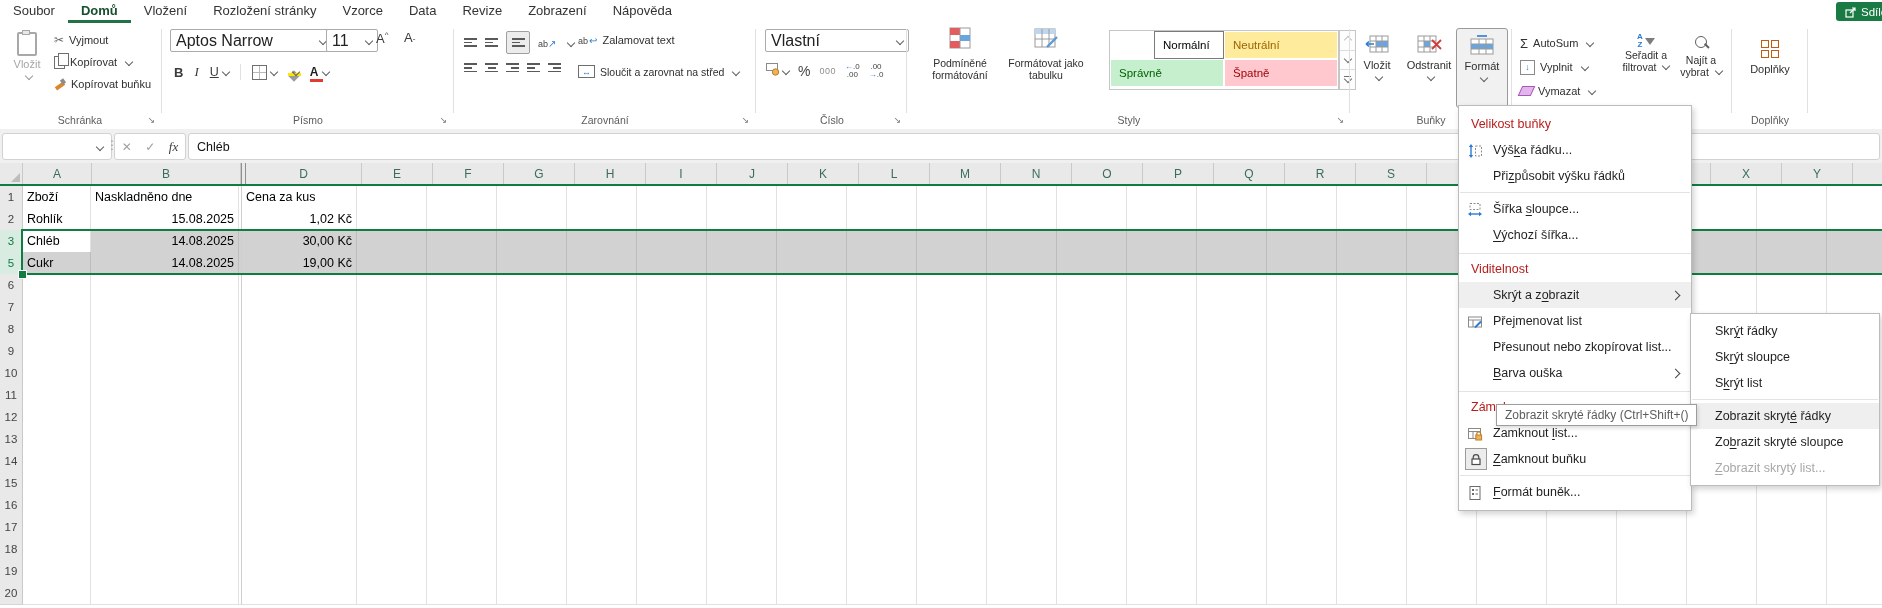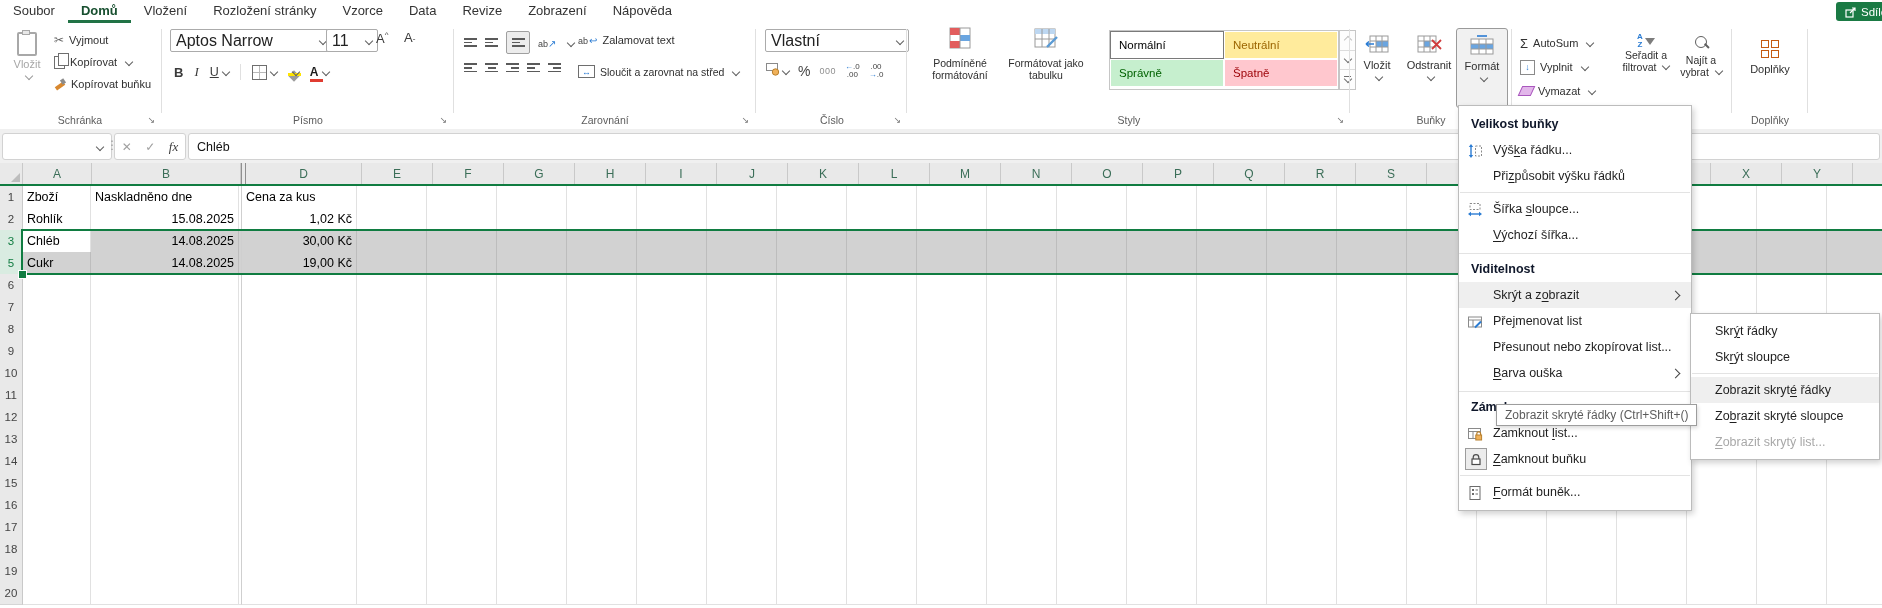--- a/index.html
+++ b/index.html
@@ -66,21 +66,21 @@
   .pct::before{content:"%";font-size:14px;color:#444;}
   .thou{font-size:9px;color:#8f8f8f;letter-spacing:.5px;}
   .decbtn{font-size:8px;color:#444;line-height:8px;text-align:center;}
   .decbtn b{color:#2b7cd3;font-weight:400;}
   
   .bigbtn{position:absolute;top:4px;width:82px;text-align:center;}
   .bigbtn .cap{font-size:10.5px;color:#2f2f2f;line-height:12px;margin-top:3px;}
   #style-gallery{position:absolute;left:200px;top:7px;width:228px;height:58px;border:1px solid #c6c6c6;display:grid;
                  grid-template-columns:1fr 1fr;grid-auto-rows:28px;background:#fff;}
   .gcell{display:flex;align-items:center;padding-left:8px;font-size:11.5px;border:1px solid #fff;}
-  .gcell.selected{border:1.5px solid #7a7a7a;}
+  .gcell.selected{border:1.5px solid #7a7a7a;margin-left:44px;}
   #gallery-scroll{position:absolute;left:430px;top:7px;width:15px;height:58px;border:1px solid #c6c6c6;background:#fdfdfd;
                   display:flex;flex-direction:column;}
   #gallery-scroll div{flex:1;display:flex;align-items:center;justify-content:center;border-bottom:1px solid #dcdcdc;}
   .sc{width:5px;height:5px;border-right:1.3px solid #6f6f6f;border-bottom:1.3px solid #6f6f6f;}
   .sc.up{transform:rotate(-135deg);border-color:#c2c2c2;}
   .sc.dn{transform:rotate(45deg);margin-top:-2px;}
   .morebar{position:absolute;width:7px;height:1.3px;background:#6f6f6f;margin-bottom:7px;}
   
   .cellbtn{position:absolute;top:5px;width:50px;height:78px;text-align:center;border-radius:3px;}
   .cellbtn .cap{font-size:11px;color:#2f2f2f;margin-top:2px;}
@@ -132,21 +132,21 @@
   .cell.hid{padding:0;border-right:1px solid #cfcfcf;}
   
   .sel-line{position:absolute;background:#107c41;z-index:5;}
   #sel-top{left:21px;top:43px;width:1861px;height:2px;}
   #sel-bottom{left:21px;top:87px;width:1861px;height:2px;}
   #sel-left{left:21px;top:43px;width:2px;height:46px;}
   #sel-handle{position:absolute;left:18px;top:84px;width:7px;height:7px;background:#107c41;border:1.5px solid #fff;z-index:6;}
   
   #format-menu{position:absolute;left:1458px;top:105px;width:232px;background:#fff;border:1px solid #bcbcbc;
                box-shadow:2px 3px 6px rgba(0,0,0,.18);z-index:50;padding:5px 0;}
-  .fm-header{height:26px;line-height:26px;padding-left:12px;font-weight:700;font-size:12.5px;color:#0f172a;}
+  .fm-header{height:26px;line-height:26px;padding-left:12px;font-weight:400;font-size:12.5px;color:#b91c1c;}
   .fm-header.bordered{border-top:1px solid #e3e3e3;margin-top:5px;padding-top:2px;height:26px;}
   .fm-item{position:relative;height:26px;line-height:26px;padding-left:34px;font-size:12.5px;color:#1f1f1f;white-space:nowrap;}
   .fm-item.hover{background:#efefef;}
   .fm-sep{height:1px;background:#e3e3e3;margin:3px 1px;}
   .fm-icon{position:absolute;left:8px;top:5px;width:16px;height:16px;}
   .fm-icon.boxed{left:6px;top:2px;width:20px;height:20px;border:1px solid #9c9c9c;background:#ececec;display:flex;align-items:center;justify-content:center;}
   .fm-arrow{position:absolute;right:12px;top:10px;}
   
   #format-submenu{position:absolute;left:1690px;top:313px;width:188px;background:#fff;border:1px solid #bcbcbc;
                   box-shadow:2px 3px 6px rgba(0,0,0,.18);z-index:60;padding:4px 0;}
@@ -1117,20 +1117,21 @@
           <rect x="3" y="1.5" width="10" height="13" fill="#fff" stroke="#6b6b6b"></rect>
           <rect x="5" y="4" width="2" height="2" fill="#6b6b6b"></rect>
           <rect x="5" y="8" width="2" height="2" fill="#6b6b6b"></rect>
           <line x1="8.5" y1="5" x2="11" y2="5" stroke="#6b6b6b"></line>
           <line x1="8.5" y1="9" x2="11" y2="9" stroke="#6b6b6b"></line>
         </svg></span><span><u>F</u>ormát buněk...</span></div>
   </div>
 <div id="format-submenu">
     <div class="sm-item"><span>Skr<u>ý</u>t řádky</span></div>
     <div class="sm-item"><span>Sk<u>r</u>ýt sloupce</span></div>
+    <div class="sm-item"><span>S<u>k</u>rýt list</span></div>
     <div class="sm-sep"></div>
     <div class="sm-item hover"><span>Zobrazit skryt<u>é</u> řádky</span></div>
     <div class="sm-item"><span>Zo<u>b</u>razit skryté sloupce</span></div>
     <div class="sm-item disabled"><span><u>Z</u>obrazit skrytý list...</span></div>
   </div>
 <div id="menu-tooltip">
   <span>Zobrazit skryté řádky (Ctrl+Shift+()</span>
 </div>
 
 </body></html>

